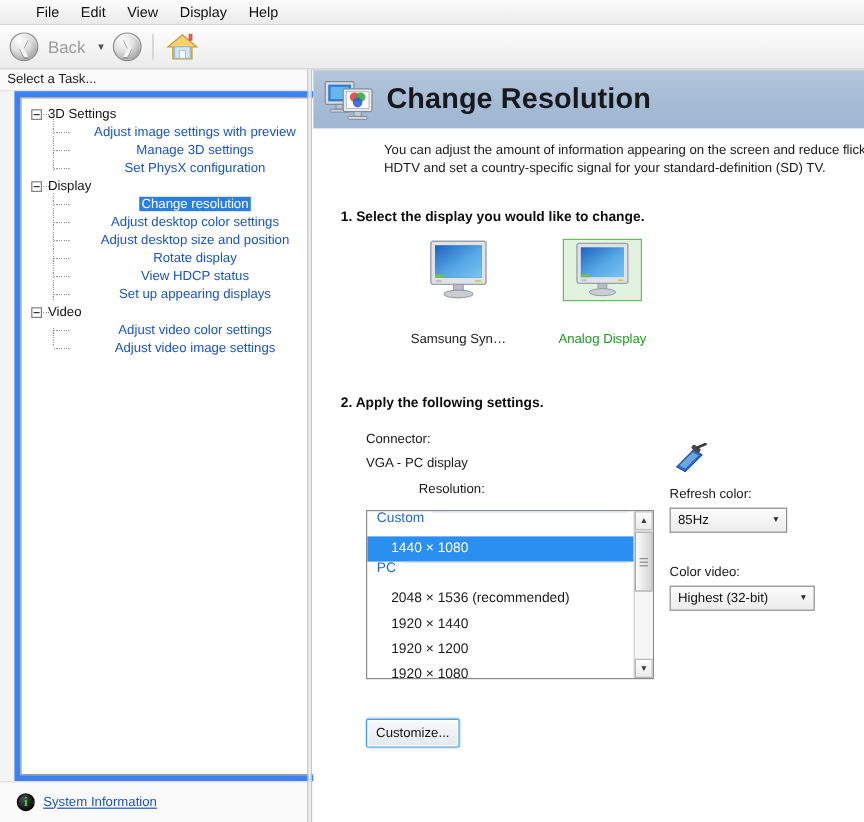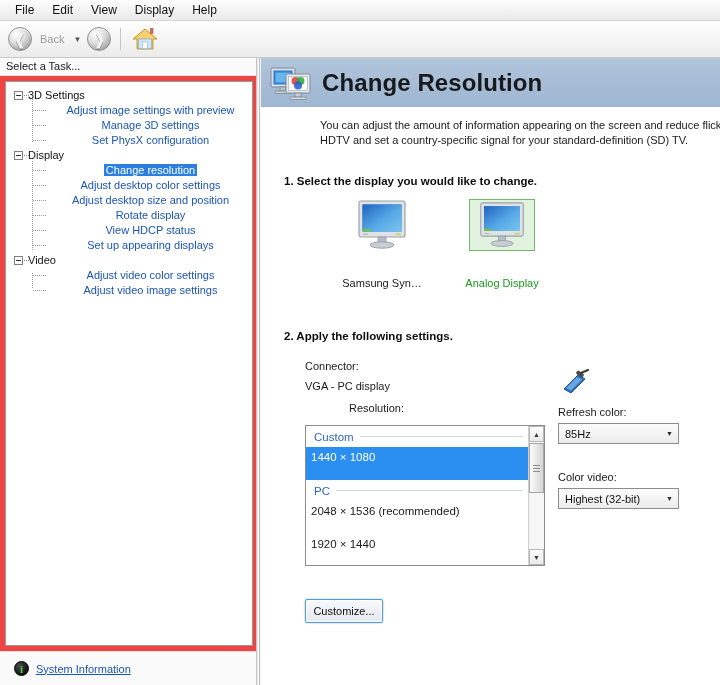--- a/index.html
+++ b/index.html
@@ -13,21 +13,21 @@
     color: #000000;
     -webkit-font-smoothing: antialiased;
   }
   #app { position: relative; width: 720px; height: 685px; background:#f4f4f4; }
 
   
   #menubar {
     position:absolute; left:0; top:0; width:720px; height:21px;
     background: linear-gradient(to bottom, #fdfdfd 0%, #f3f3f3 50%, #eaeaea 100%);
     border-bottom: 1px solid #d6d6d6;
-    display:flex; align-items:center; padding-left:6px;
+    display:flex; align-items:center; padding-left:21px;
   }
   .menu-item {
     padding: 2px 9px; font-size: 12px; color:#111; cursor:default; line-height:15px;
   }
 
   
   #toolbar {
     position:absolute; left:0; top:21px; width:720px; height:37px;
     background: linear-gradient(to bottom, #ffffff 0%, #f6f6f6 45%, #ebebeb 100%);
     border-bottom:1px solid #c8c8c8;
@@ -39,39 +39,39 @@
     background: radial-gradient(circle at 35% 28%, #ffffff 0%, #dedede 42%, #a8a8a8 78%, #8d8d8d 100%);
     border:1px solid #8e8e8e;
     box-shadow: inset 0 1px 1px rgba(255,255,255,.9);
   }
   .navarrow {
     position:absolute; left:0; top:0; width:26px; height:26px;
     display:flex; align-items:center; justify-content:center;
     color:#f3f3f3; font-size:15px; line-height:1;
     text-shadow: 0 1px 0 #6e6e6e;
   }
-  .back-label { font-size:11px; color:#9a9a9a; padding:0 4px 0 5px; }
+  .back-label { font-size:14px; color:#9a9a9a; padding:0 4px 0 5px; }
   .dropcaret {
     width:14px; height:26px; display:flex; align-items:center; justify-content:center;
     font-size:8px; color:#555; cursor:default;
   }
   .tb-sep { width:1px; height:22px; background:#c6c6c6; margin:0 8px 0 6px; }
   .home-icon { width:28px; height:26px; position:relative; cursor:default; }
 
   
   #taskstrip {
     position:absolute; left:0; top:58px; width:258px; height:18px;
     background:#fafafa; border-bottom:1px solid #e2e2e2;
     font-size:11px; color:#1a1a1a; padding-left:6px; line-height:17px;
   }
 
   
   #sidebar {
-    position:absolute; left:0; top:76px; width:256px; height:575px;
-    background:#ef4444;
+    position:absolute; left:12px; top:76px; width:256px; height:575px;
+    background:#3b82f6;
   }
   #tree {
     position:absolute; left:5px; top:5px; width:248px; height:565px;
     background:#ffffff; border:1px solid #9a9a9a;
     overflow:hidden;
   }
   .tree-inner { padding:6px 0 0 0; position:relative; }
   .tnode { position:relative; height:15px; line-height:15px; font-size:11px; white-space:nowrap; }
   .tgroup { padding-left:22px; color:#111; }
   .tleaf  { padding-left:43px; color:#1b55b5;text-align:center; }
@@ -169,26 +169,26 @@
   #lbl-colordep  { left:297px; top:412px; }
 
   
   #reslist {
     position:absolute; left:44px; top:366px; width:240px; height:141px;
     background:#ffffff; border:1px solid #8c8c8c;
     overflow:hidden;
   }
   .res-scrollport { position:absolute; left:0; top:0; width:223px; height:139px; overflow:hidden; }
   .res-group {
-    height:21px; display:flex; align-items:center; gap:6px;
+    height:21px; display:flex; gap:6px;
     padding:0 6px 0 8px; color:#2a6bbf; font-size:11.5px;
   }
   .res-group .rule { flex:1; height:1px; background:#c9d8ea; }
   .res-item {
-    height:33px; line-height:21px; padding-left:5px;
+    height:21px; line-height:21px; padding-left:20px;
     font-size:11.5px; color:#1a1a1a; white-space:nowrap; cursor:default;
   }
   .res-item.sel { background:#2a8ff0; color:#ffffff; }
 
   
   #res-sb {
     position:absolute; right:0; top:0; width:16px; height:139px;
     background:#f6f6f6; border-left:1px solid #cfcfcf;
   }
   .sb-btn {
@@ -214,21 +214,21 @@
     position:absolute; height:21px;
     background: linear-gradient(to bottom,#fcfcfc,#ececec);
     border:1px solid #8c8c8c; cursor:default;
     display:flex; align-items:center;
   }
   .combo .ctext { flex:1; padding-left:6px; font-size:11px; color:#101010; white-space:nowrap; }
   .combo .carrow {
     width:17px; height:19px; display:flex; align-items:center; justify-content:center;
     font-size:7px; color:#2a2a2a;
   }
-  #combo-refresh { left:297px; top:364px; width:121px; }
+  #combo-refresh { left:297px; top:364px; width:98px; }
   #combo-color   { left:297px; top:429px; width:121px; }
 
   
   #btn-customize {
     position:absolute; left:44px; top:540px; width:78px; height:24px;
     background: linear-gradient(to bottom,#f7f9fb,#e3e9ef);
     border:1px solid #5a9ad4;
     box-shadow: 0 0 0 1px #ffffff inset, 0 0 2px #7fb8e8;
     border-radius:2px;
     font-size:11px; color:#101010;

